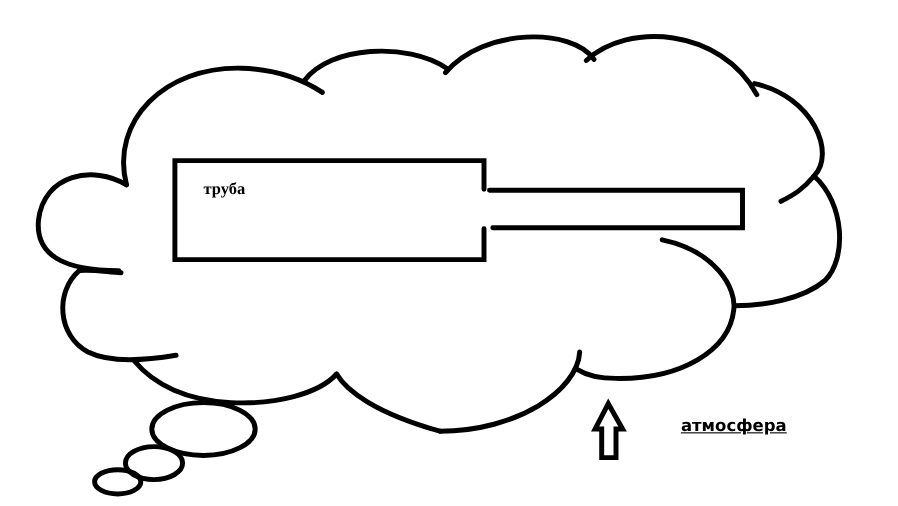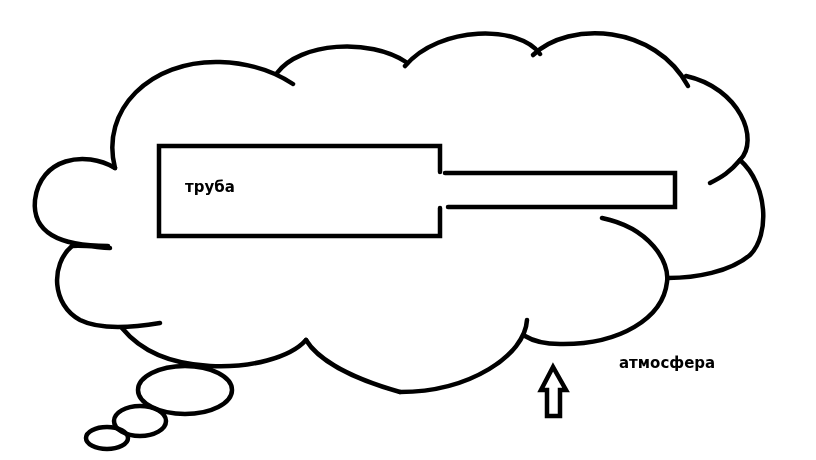--- a/index.html
+++ b/index.html
@@ -8,22 +8,22 @@
   .stroke { fill: none; stroke: #000000; stroke-width: 4.5; stroke-linecap: round; stroke-linejoin: miter; }
   .label {
     position: absolute;
     font-family: "DejaVu Sans", "Liberation Sans", sans-serif;
     font-weight: bold;
     font-size: 15px;
     color: #000000;
     white-space: nowrap;
     line-height: 1;
   }
-  #label-pipe { left: 185px; top: 180px; }
-  #label-atm { left: 619px; top: 356px; }
+  #label-pipe { left: 185px; top: 165px; font-family: Liberation Serif, serif; }
+  #label-atm { left: 619px; top: 380px; text-decoration: underline; }
 </style>
 </head>
 <body>
 
 <svg id="canvas" viewBox="0 0 816 460" xmlns="http://www.w3.org/2000/svg">
 
   <g>
 
     <path class="stroke" d="M115,168 C85,150 40,158 35,200 C32,232 58,246 108,246"></path>
 

